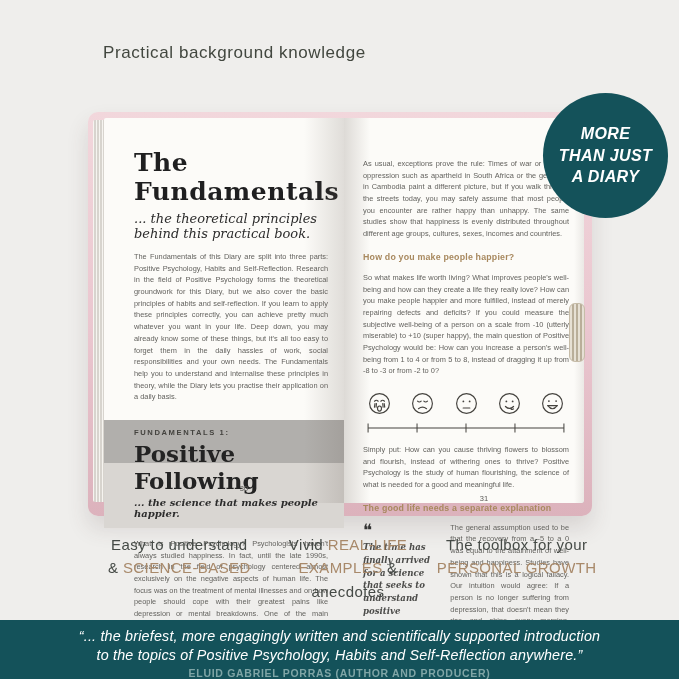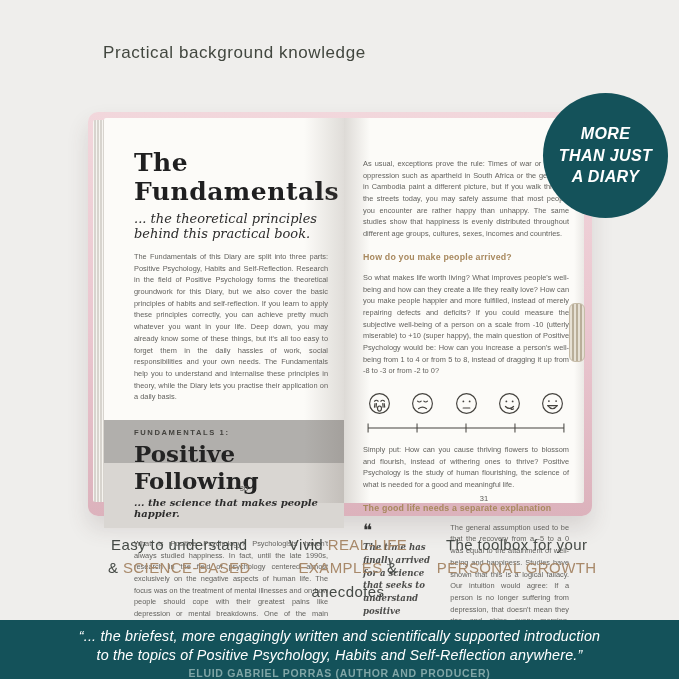--- a/index.html
+++ b/index.html
@@ -137,21 +137,21 @@
           <div class="sec-sub">... the science that makes people happier.</div>
         </div>
         <div class="book-para">What is Positive Psychology? Psychologists haven't always studied happiness. In fact, until the late 1990s, research in the field of psychology centered almost exclusively on the negative aspects of human life. The focus was on the treatment of mental illnesses and on how people should cope with their greatest pains like depression or mental breakdowns. One of the main reasons for this is that psychology as a field of research has always been strongly dependent on governmental funding. Following World War II, this money went almost entirely into the treatment of mental illnesses that resulted from the war. The focus of psychology remained the same for the next 50 years. What was left out of the equation were the people who were not suffering from any sort of mental illness or disorder – people who were, for the most part, relatively content with their lives. In short: “normal” people. Some sceptics might read this and think normal people are unhappy but that is just plain wrong. The statistics speak for themselves: Drawing on a combination of 146 different studies, a total of 188,000 adults (including 18,000 college students) from 16 countries were polled and the vast majority of these people self-identified as “quite happy.”</div>
         <div class="page-num">30</div>
       </div>
     </div>
 
     <div class="page page-right">
       <div class="right-content">
         <div class="book-para rp-top">As usual, exceptions prove the rule: Times of war or political oppression such as apartheid in South Africa or the genocide in Cambodia paint a different picture, but if you walk through the streets today, you may safely assume that most people you encounter are rather happy than unhappy. The same studies show that happiness is evenly distributed throughout different age groups, cultures, sexes, incomes and countries.</div>
-        <div class="r-heading">How do you make people arrived?</div>
+        <div class="r-heading">How do you make people happier?</div>
         <div class="book-para">So what makes life worth living? What improves people's well-being and how can they create a life they really love? How can you make people happier and more fulfilled, instead of merely repairing defects and deficits? If you could measure the subjective well-being of a person on a scale from -10 (utterly miserable) to +10 (super happy), the main question of Positive Psychology would be: How can you increase a person's well-being from 1 to 4 or from 5 to 8, instead of dragging it up from -8 to -3 or from -2 to 0?</div>
 
         <div class="smiley-row">
           <svg class="smiley icon" viewBox="0 0 30 30">
             <circle cx="15" cy="15" r="11"></circle>
             <path d="M9.5 12.5 q2 -2.2 4 0"></path>
               <path d="M16.5 12.5 q2 -2.2 4 0"></path>
             <path d="M10 15 l-0.6 4"></path>
               <path d="M11.6 15 l-0.4 4"></path>
             <path d="M18.6 15 l0.4 4"></path>

